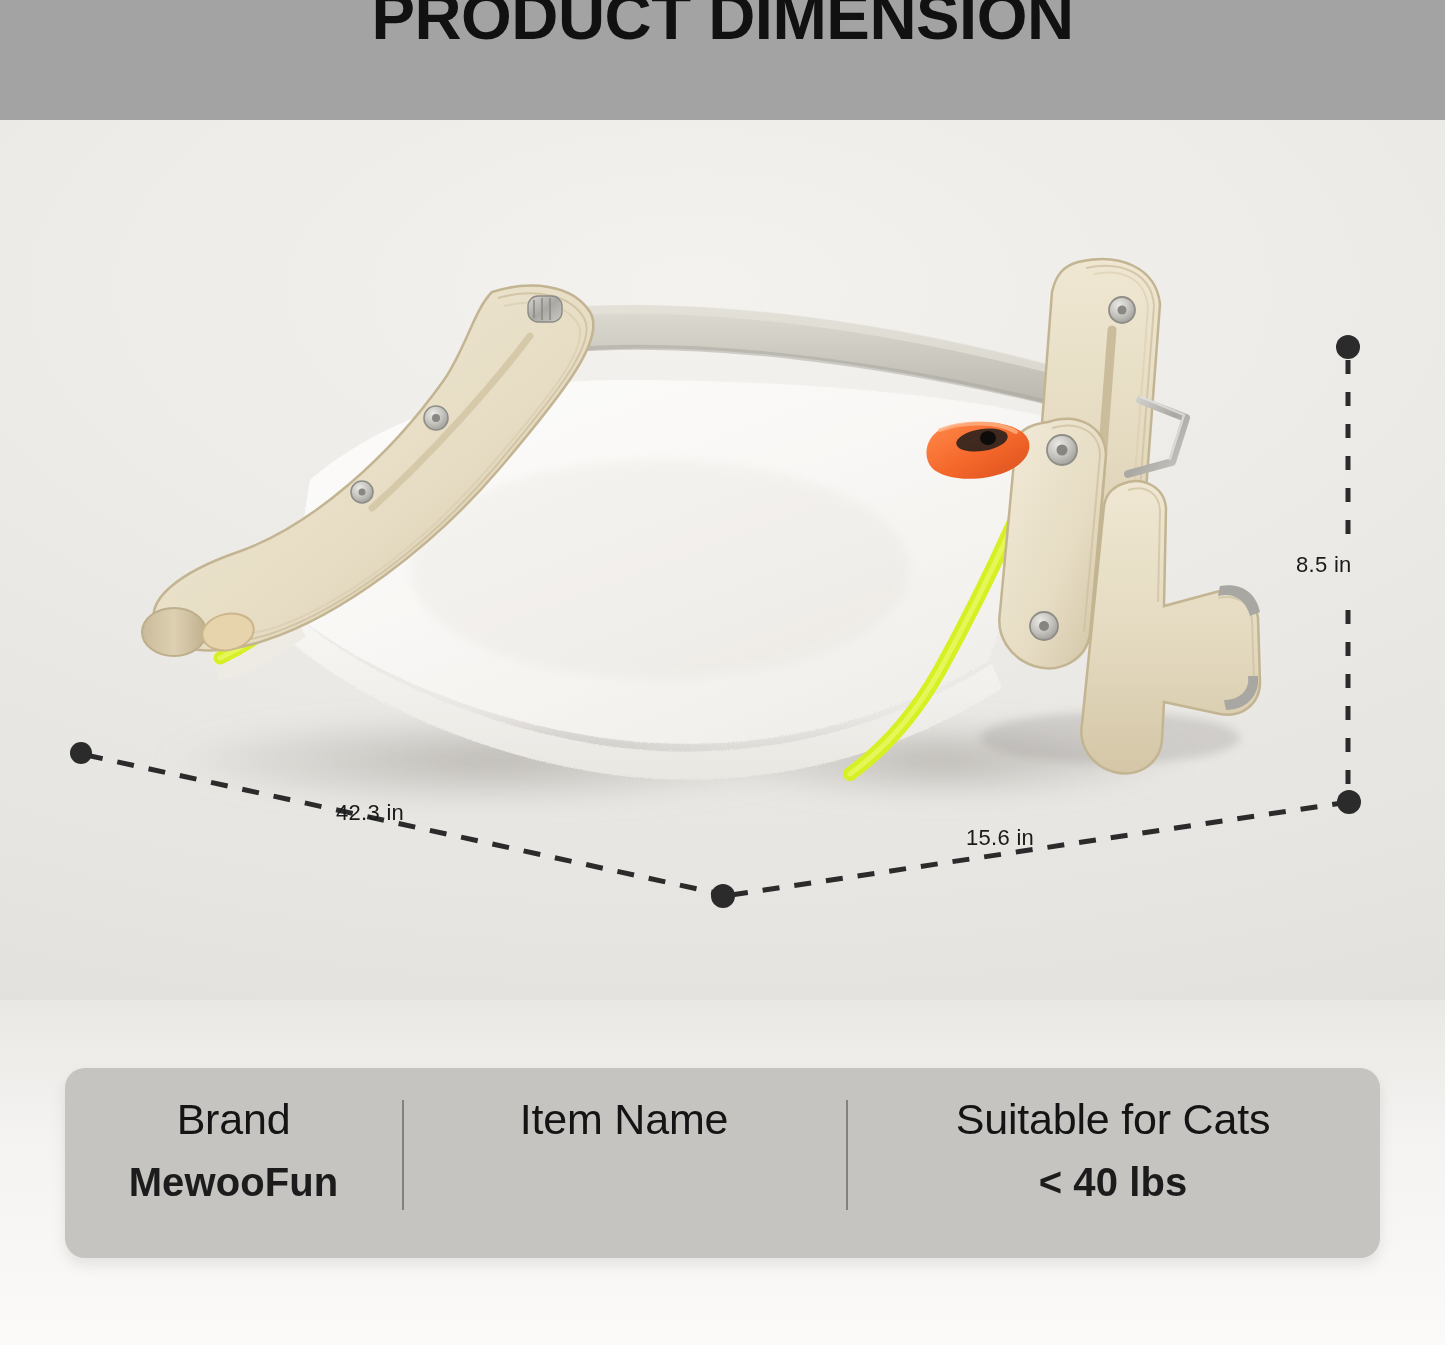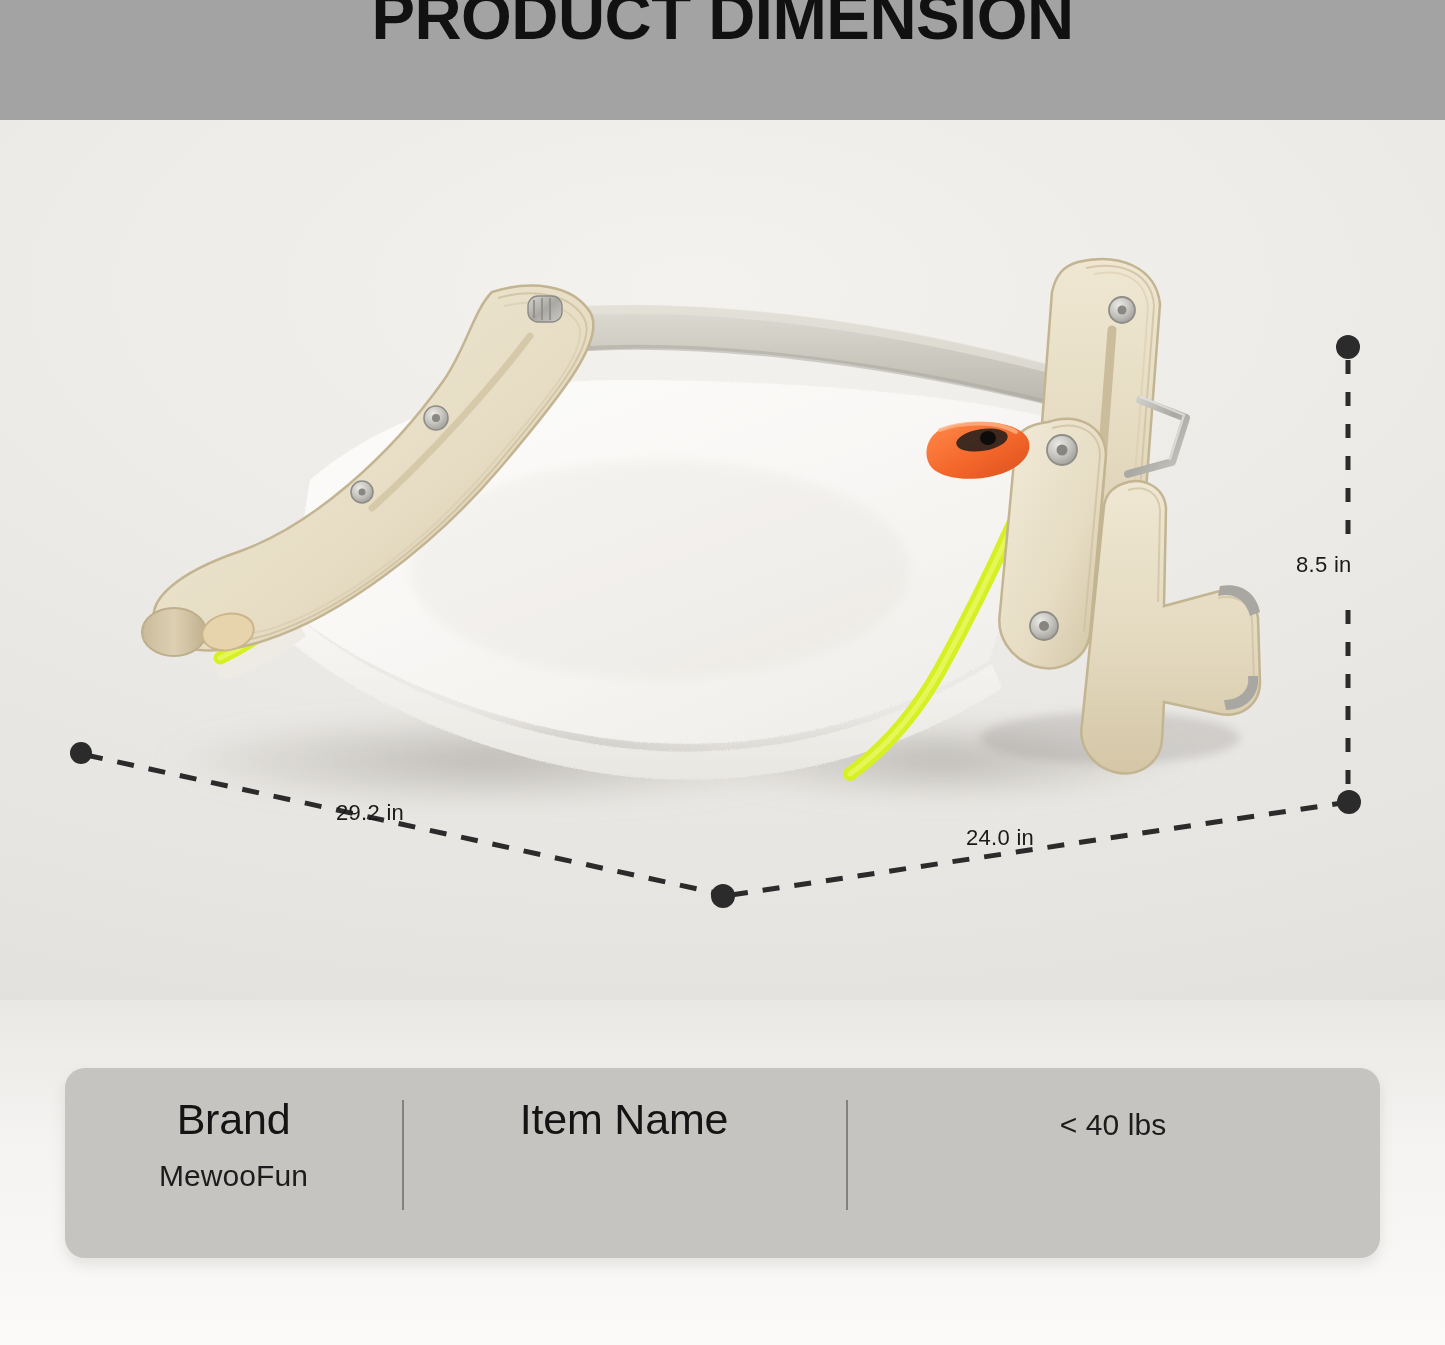--- a/index.html
+++ b/index.html
@@ -83,21 +83,21 @@
   .cell-brand{width:337px;}
   .cell-item{width:444px;}
   .cell-cats{width:534px;}
   .info-head{
     font-size:43px;font-weight:400;color:#141414;line-height:1.18;
     letter-spacing:-0.2px;white-space:nowrap;
     font-family:"Liberation Sans","DejaVu Sans",sans-serif;
   }
   .info-sub{
     margin-top:13px;
-    font-size:30px;font-weight:400;color:#1c1c1c;line-height:1.2;
+    font-size:40px;font-weight:700;color:#1c1c1c;line-height:1.2;
     letter-spacing:0.1px;white-space:nowrap;
     font-family:"Liberation Sans","DejaVu Sans",sans-serif;
   }
   .vdiv{
     position:absolute;top:32px;width:2px;height:110px;background:#6f6e6b;opacity:.78;
   }
   #vdiv-1{left:337px;}
   #vdiv-2{left:781px;}
 </style>
 </head>
@@ -353,37 +353,38 @@
       <line x1="1348" y1="360" x2="1348" y2="545" stroke="#2b2b2b" stroke-width="5" stroke-dasharray="14 18" stroke-linecap="butt"></line>
 
       <line x1="1348" y1="610" x2="1348" y2="792" stroke="#2b2b2b" stroke-width="5" stroke-dasharray="14 18" stroke-linecap="butt"></line>
 
       <circle cx="81" cy="753" r="11" fill="#2b2b2b"></circle>
       <circle cx="723" cy="896" r="12" fill="#2b2b2b"></circle>
       <circle cx="1349" cy="802" r="12" fill="#2b2b2b"></circle>
       <circle cx="1348" cy="347" r="12" fill="#2b2b2b"></circle>
     </svg>
 
-    <div class="dim-label" id="label-depth">29.2 in</div>
-    <div class="dim-label" id="label-width">24.0 in</div>
+    <div class="dim-label" id="label-depth">42.3 in</div>
+    <div class="dim-label" id="label-width">15.6 in</div>
     <div class="dim-label" id="label-height">8.5 in</div>
   </div>
 
   <div class="header-band">
     <div class="page-title">PRODUCT DIMENSION</div>
   </div>
 
   <div class="info-bar">
     <div class="info-cell cell-brand">
       <div class="info-head">Brand</div>
       <div class="info-sub">MewooFun</div>
     </div>
     <div class="info-cell cell-item">
       <div class="info-head">Item Name</div>
     </div>
     <div class="info-cell cell-cats">
+      <div class="info-head">Suitable for Cats</div>
       <div class="info-sub">&lt; 40 lbs</div>
     </div>
     <div class="vdiv" id="vdiv-1"></div>
     <div class="vdiv" id="vdiv-2"></div>
   </div>
 
 </div>
 
 </body></html>

